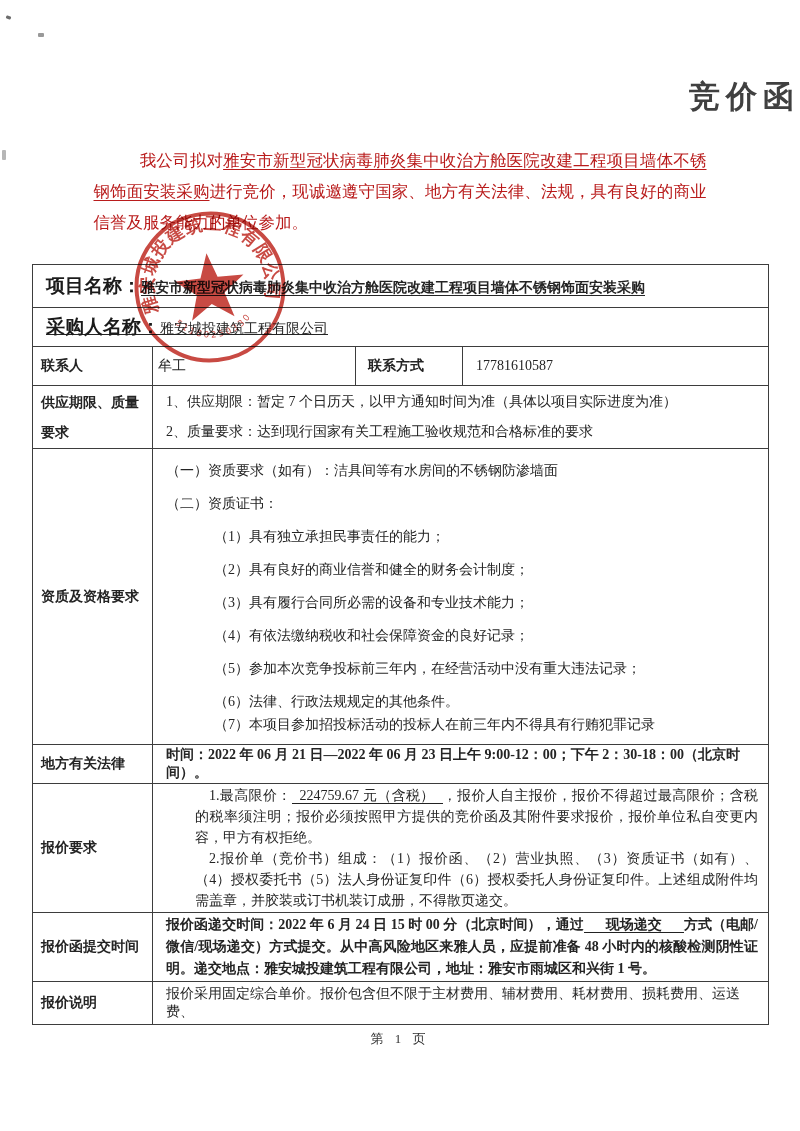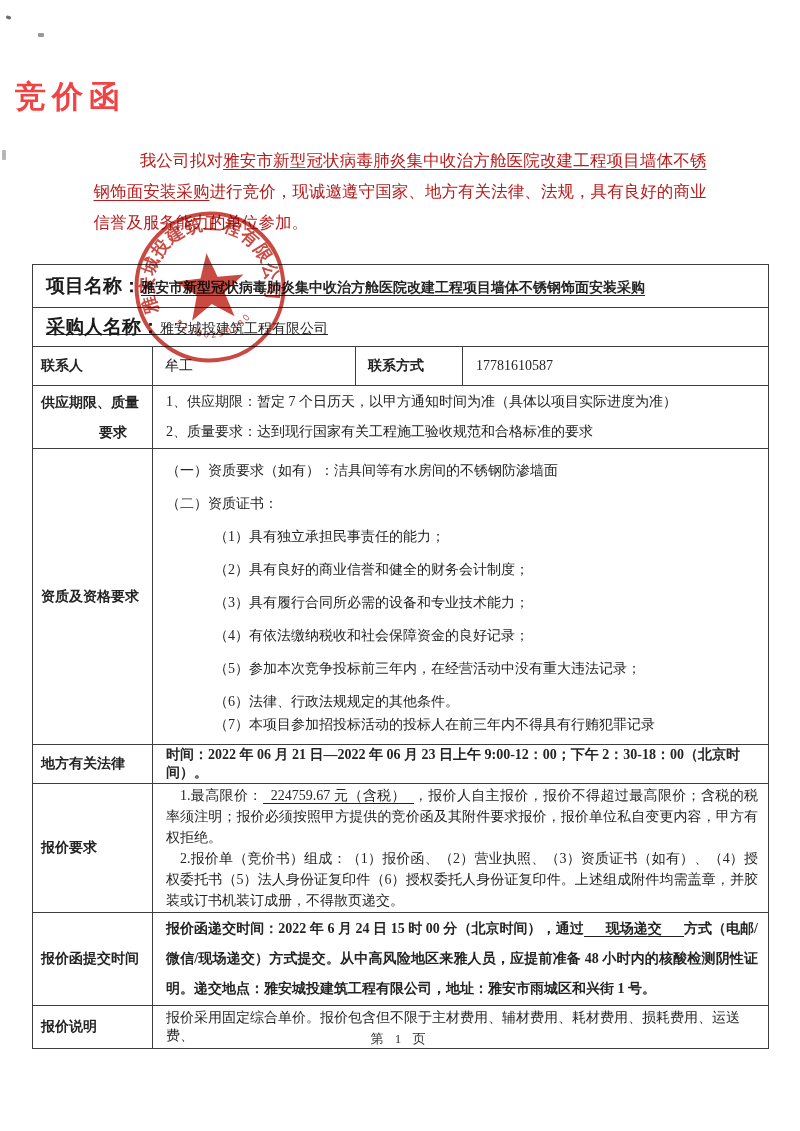--- a/index.html
+++ b/index.html
@@ -11,26 +11,26 @@
     color:#1f1f1f;
     overflow:hidden;
   }
   
   .speck { position:absolute; background:#6d6d6d; border-radius:1px; }
   .speck.s1 { left:6px; top:16px; width:5px; height:3px; transform:rotate(20deg); }
   .speck.s2 { left:38px; top:33px; width:6px; height:4px; opacity:.7; }
   .speck.s3 { left:2px; top:150px; width:4px; height:10px; opacity:.5; }
 
   .doc-title {
-    text-align:left;
+    text-align:right;
     margin:76px 0 0 15px;
     font-size:31px;
     font-weight:bold;
     letter-spacing:6px;
-    color:#ef4444;
+    color:#404040;
   }
   .intro {
     width:613px;
     margin:27px auto 0 auto;
     font-size:16.5px;
     line-height:31px;
     text-indent:2.8em;
     color:#b91c1c;
     text-align:justify;
   }
@@ -69,34 +69,34 @@
   .r4 td { height:62px; }
   .r5 td { height:60px; }
   .r6 td { height:285px; }
   .r7 td { height:27px; }
   .r8 td { height:122px; }
   .r9 td { height:62px; }
   .r10 td { height:40px; }
 
   .bold-u { font-weight:bold; text-decoration:underline; text-underline-offset:3px; }
   .two-line div { line-height:30px; }
-  .two-line .center2 { text-align:right; padding-right:24px; }
+  .two-line .center2 { text-align:left; padding-right:24px; }
 
   .q-list { padding:6px 8px 4px 13px; }
   .q-line { line-height:20px; margin-bottom:13px; }
   .q-line.q-sub { padding-left:48px; }
   .q-line.q-tight { margin-bottom:3px; }
   .q-line:last-child { margin-bottom:0; }
 
   .bold-cell { font-weight:bold; font-size:14.5px; }
   .p-block { margin:0; line-height:21px; text-align:justify; }
-  .p-block.indent { text-indent:1em; }
+  .p-block.indent { text-indent:1em;margin-left:29px; }
   .u-price { border-bottom:1px solid #222; padding:0 8px; }
   .u-deliver { border-bottom:1px solid #222; padding:0 22px; font-weight:bold; }
-  .r9 .content-inner { line-height:30px; font-weight:bold; text-align:justify; }
+  .r9 .content-inner { line-height:22px; font-weight:bold; text-align:justify; }
 
   .footer {
     position:absolute;
     left:0; right:0;
     top:1030px;
     text-align:center;
     font-size:13px;
     letter-spacing:4px;
     color:#333;
   }
@@ -140,21 +140,21 @@
   </tr>
 
   <tr class="r2">
     <td colspan="4" class="content">
       <span class="lbl-inline">采购人名称：</span><span>雅安城投建筑工程有限公司</span>
     </td>
   </tr>
 
   <tr class="r3">
     <td class="lbl">联系人</td>
-    <td class="content" style="padding-left:12px">牟工</td>
+    <td class="content" style="padding-left:5px">牟工</td>
     <td class="lbl" style="padding-left:12px">联系方式</td>
     <td class="content">17781610587</td>
   </tr>
 
 
   <tr class="r5">
     <td class="lbl two-line">
       <div>供应期限、质量</div>
       <div class="center2">要求</div>
     </td>

